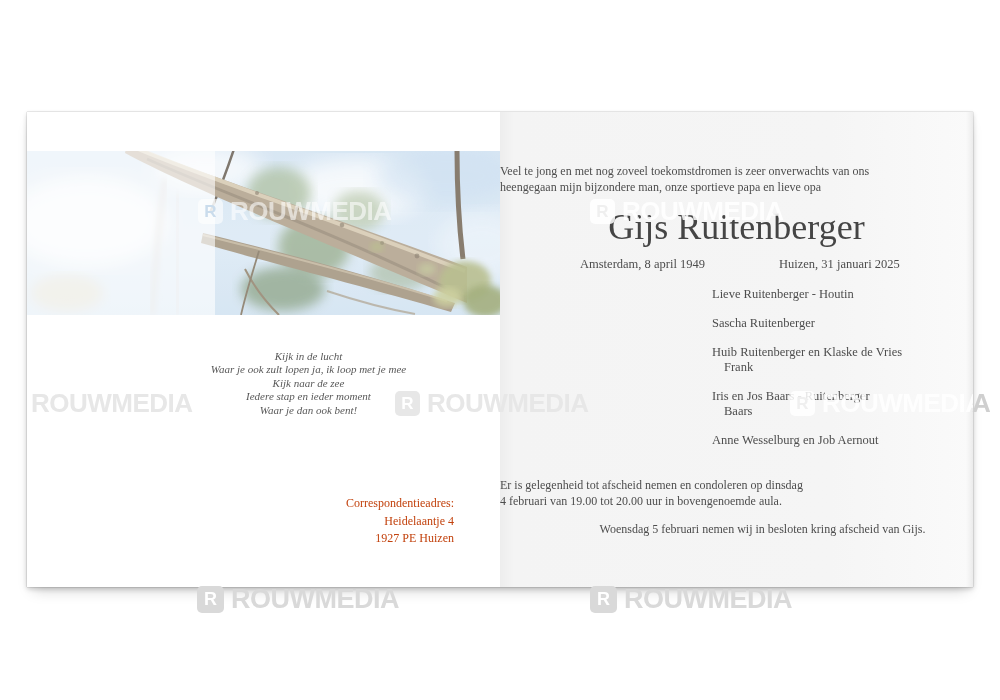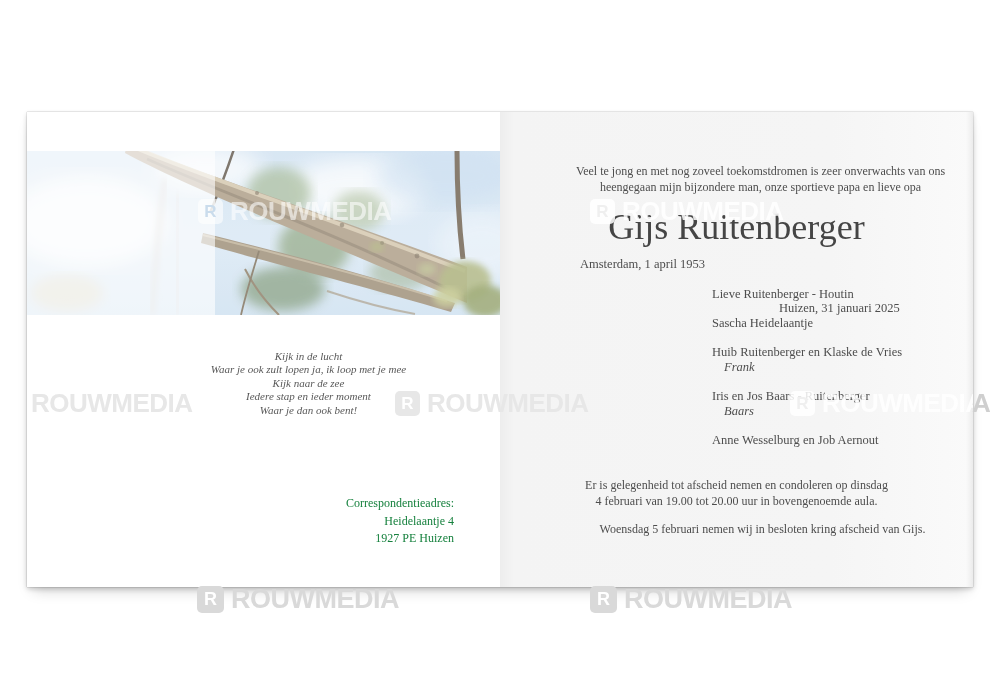--- a/index.html
+++ b/index.html
@@ -18,33 +18,33 @@
              background:linear-gradient(to right,rgba(0,0,0,0) ,rgba(0,0,0,0.06));}
 
   
   .photo{position:absolute;left:0;top:39px;width:473px;height:164px;overflow:hidden;}
   .photo svg{display:block;}
 
   
   .poem{position:absolute;left:0;top:238px;width:563px;text-align:center;
         font-style:italic;font-size:11px;line-height:13.4px;color:#585858;}
   .correspondence{position:absolute;right:46px;top:383px;text-align:right;
-        font-size:12px;line-height:17.5px;color:#15803d;}
+        font-size:12px;line-height:17.5px;color:#c2410c;}
 
   
   .rp-block{position:absolute;left:0;width:473px;white-space:nowrap;}
-  .intro{top:52px;text-align:center;font-size:12px;line-height:15.5px;margin-left:24px;}
+  .intro{top:52px;font-size:12px;line-height:15.5px;}
   .deceased-name{top:99px;text-align:center;font-size:36px;line-height:32px;color:#454545;}
   .dates{top:145px;font-size:12.5px;}
   .dates .birth{position:absolute;left:80px;top:0;}
-  .dates .death{position:absolute;left:279px;top:0;margin-top:44px;}
+  .dates .death{position:absolute;left:279px;top:0;}
   .family{top:175px;left:212px;width:266px;font-size:12.5px;line-height:14px;}
   .family .entry{margin-bottom:15px;}
-  .family .children{font-style:italic;margin-top:1px;padding-left:12px;}
-  .ceremony{top:366px;text-align:center;font-size:12px;line-height:15.5px;}
+  .family .children{margin-top:1px;padding-left:12px;}
+  .ceremony{top:366px;font-size:12px;line-height:15.5px;}
   .closing{top:410px;text-align:center;font-size:12px;margin-left:26px;}
 
   
   .wm{position:absolute;display:flex;align-items:center;gap:7px;
       font-family:"Liberation Sans", sans-serif;font-weight:bold;letter-spacing:-0.5px;
       font-size:26px;pointer-events:none;}
   .wm-icon{display:inline-flex;align-items:center;justify-content:center;
            width:25px;height:25px;border-radius:5px;font-size:17px;letter-spacing:0;}
   .wm-on-white{color:#e7e7e7;}
   .wm-on-white .wm-icon{background:#e7e7e7;color:#ffffff;}
@@ -151,30 +151,30 @@
     <div class="page page-right">
 
       <div class="rp-block intro">
         <div>Veel te jong en met nog zoveel toekomstdromen is zeer onverwachts van ons</div>
         <div>heengegaan mijn bijzondere man, onze sportieve papa en lieve opa</div>
       </div>
 
       <div class="rp-block deceased-name">Gijs Ruitenberger</div>
 
       <div class="rp-block dates">
-        <span class="birth">Amsterdam, 1 april 1953</span>
+        <span class="birth">Amsterdam, 8 april 1949</span>
         <span class="death">Huizen, 31 januari 2025</span>
       </div>
 
       <div class="rp-block family">
         <div class="entry">
           <div>Lieve Ruitenberger  - Houtin</div>
         </div>
         <div class="entry">
-          <div>Sascha Heidelaantje</div>
+          <div>Sascha Ruitenberger</div>
         </div>
         <div class="entry">
           <div>Huib Ruitenberger en Klaske de Vries</div>
           <div class="children">Frank</div>
         </div>
         <div class="entry">
           <div>Iris en Jos Baars - Ruitenberger</div>
           <div class="children">Baars</div>
         </div>
         <div class="entry">

